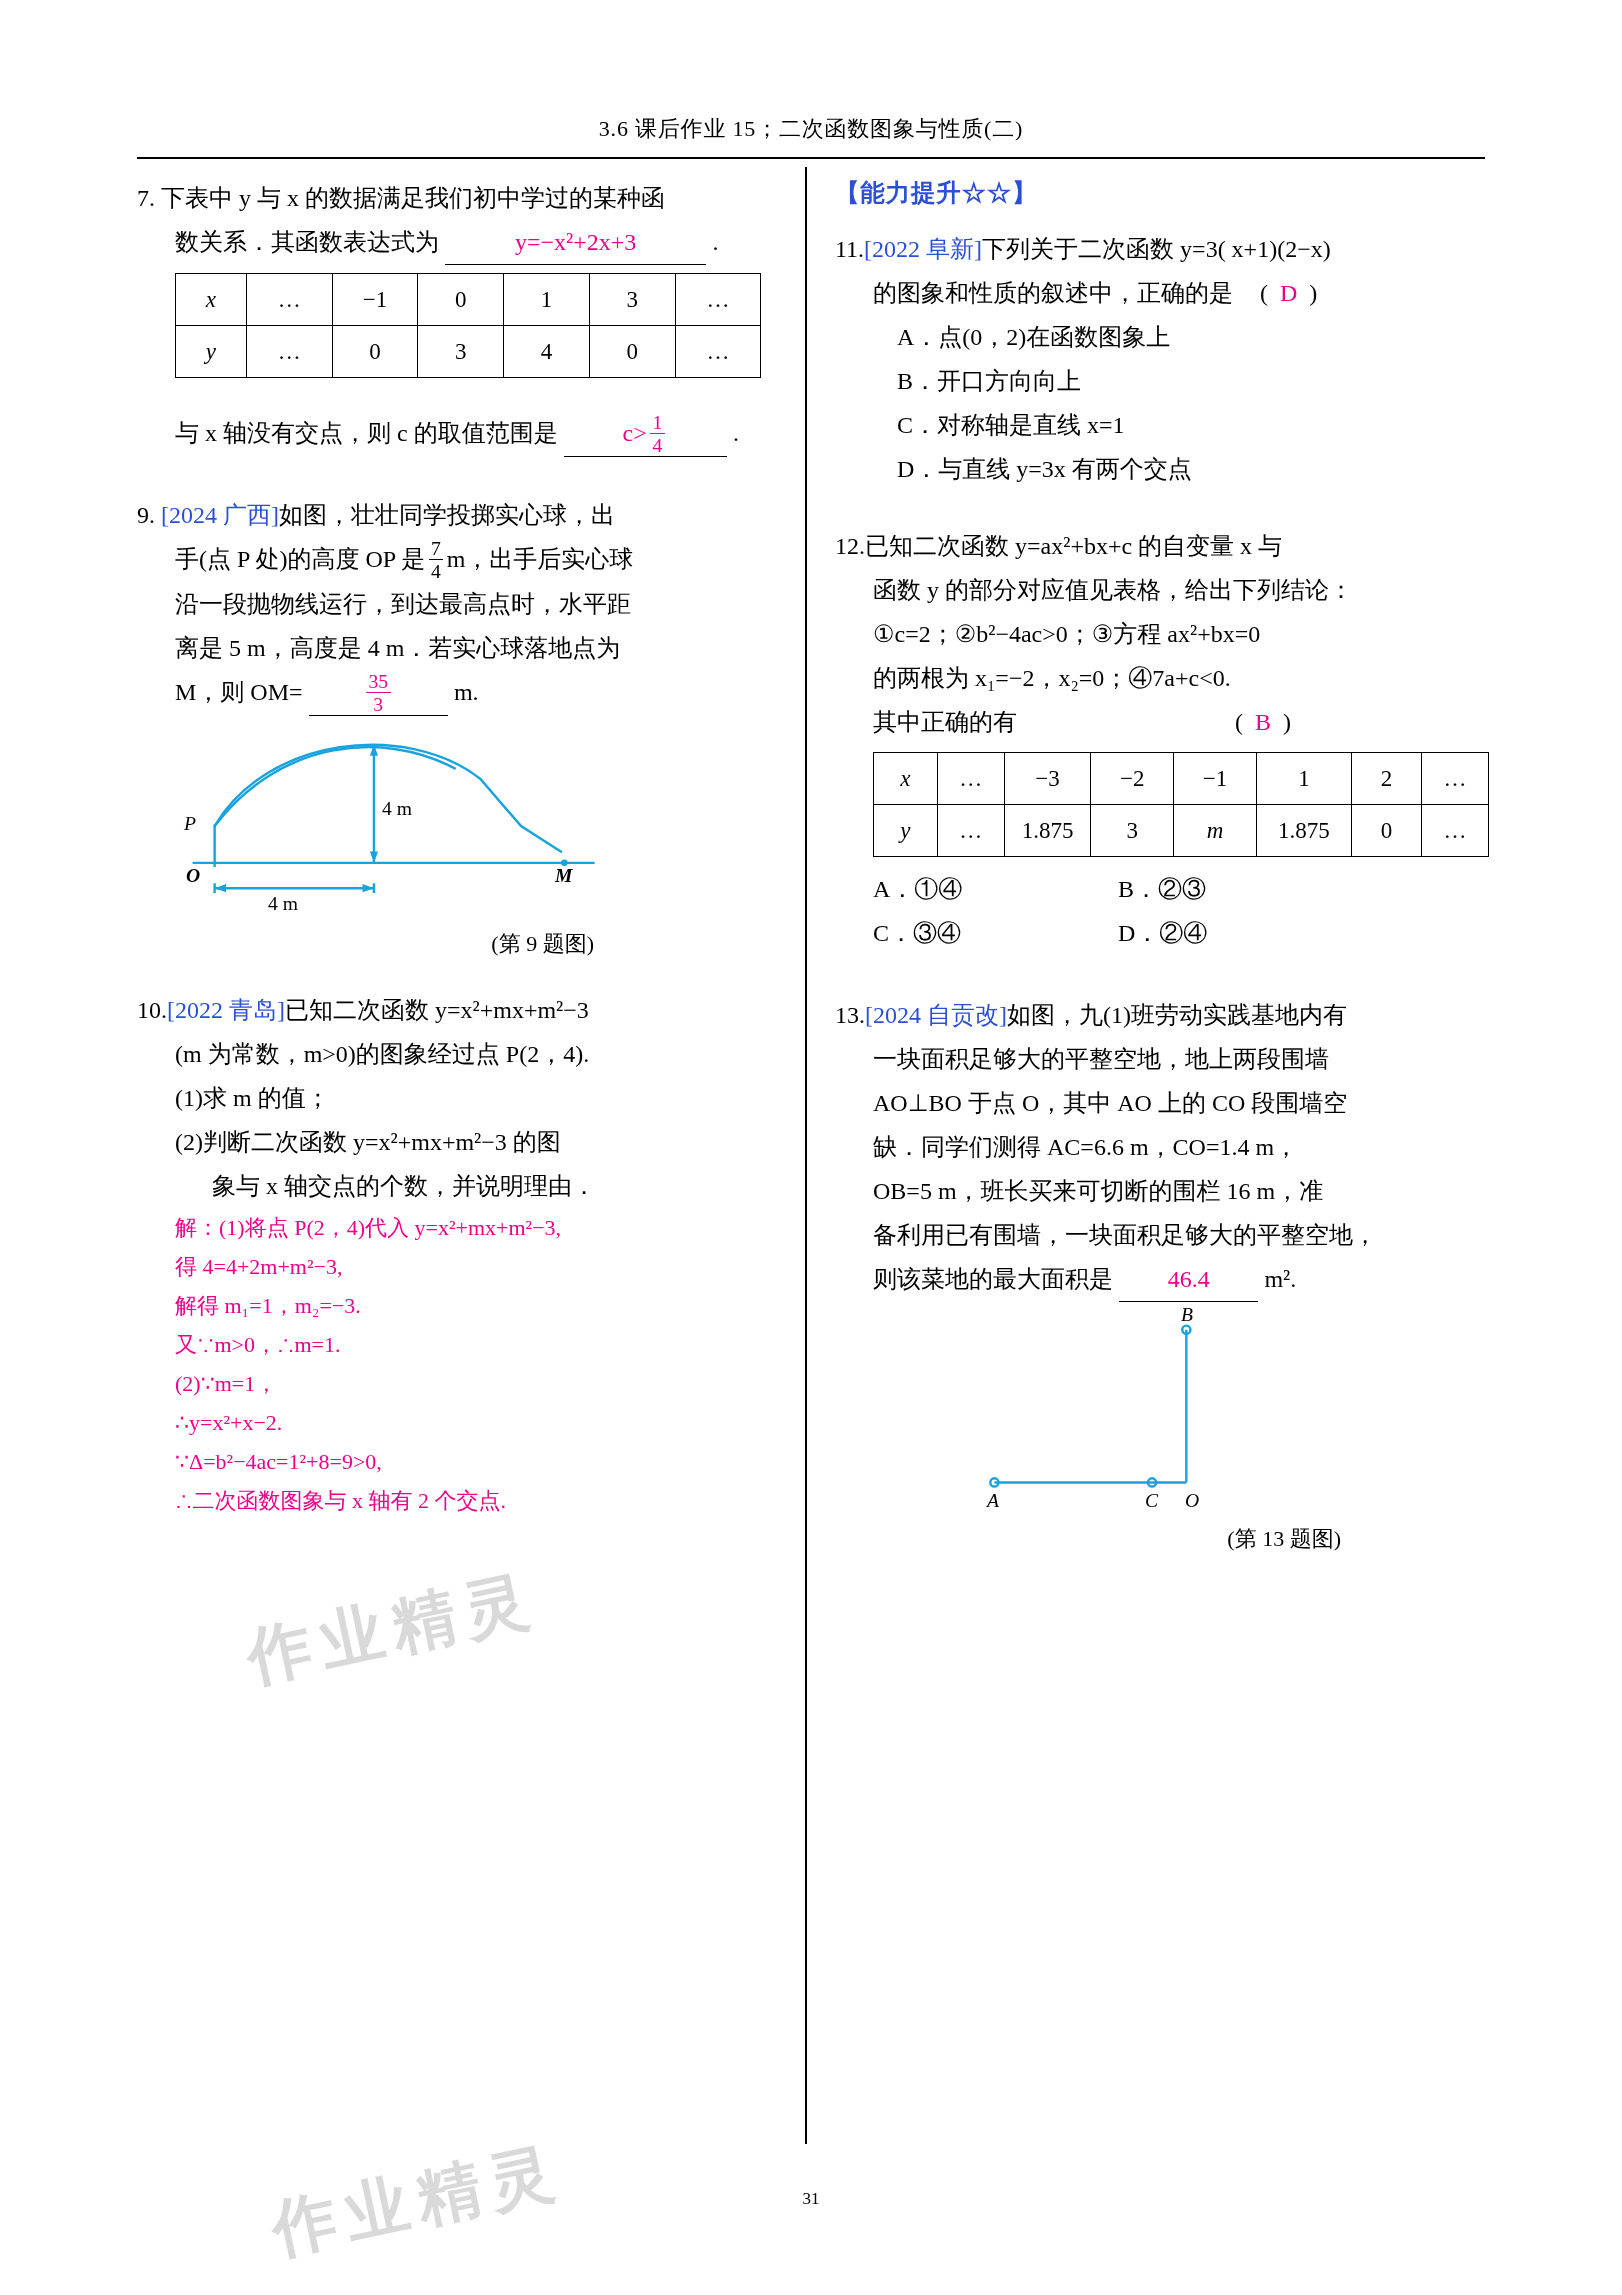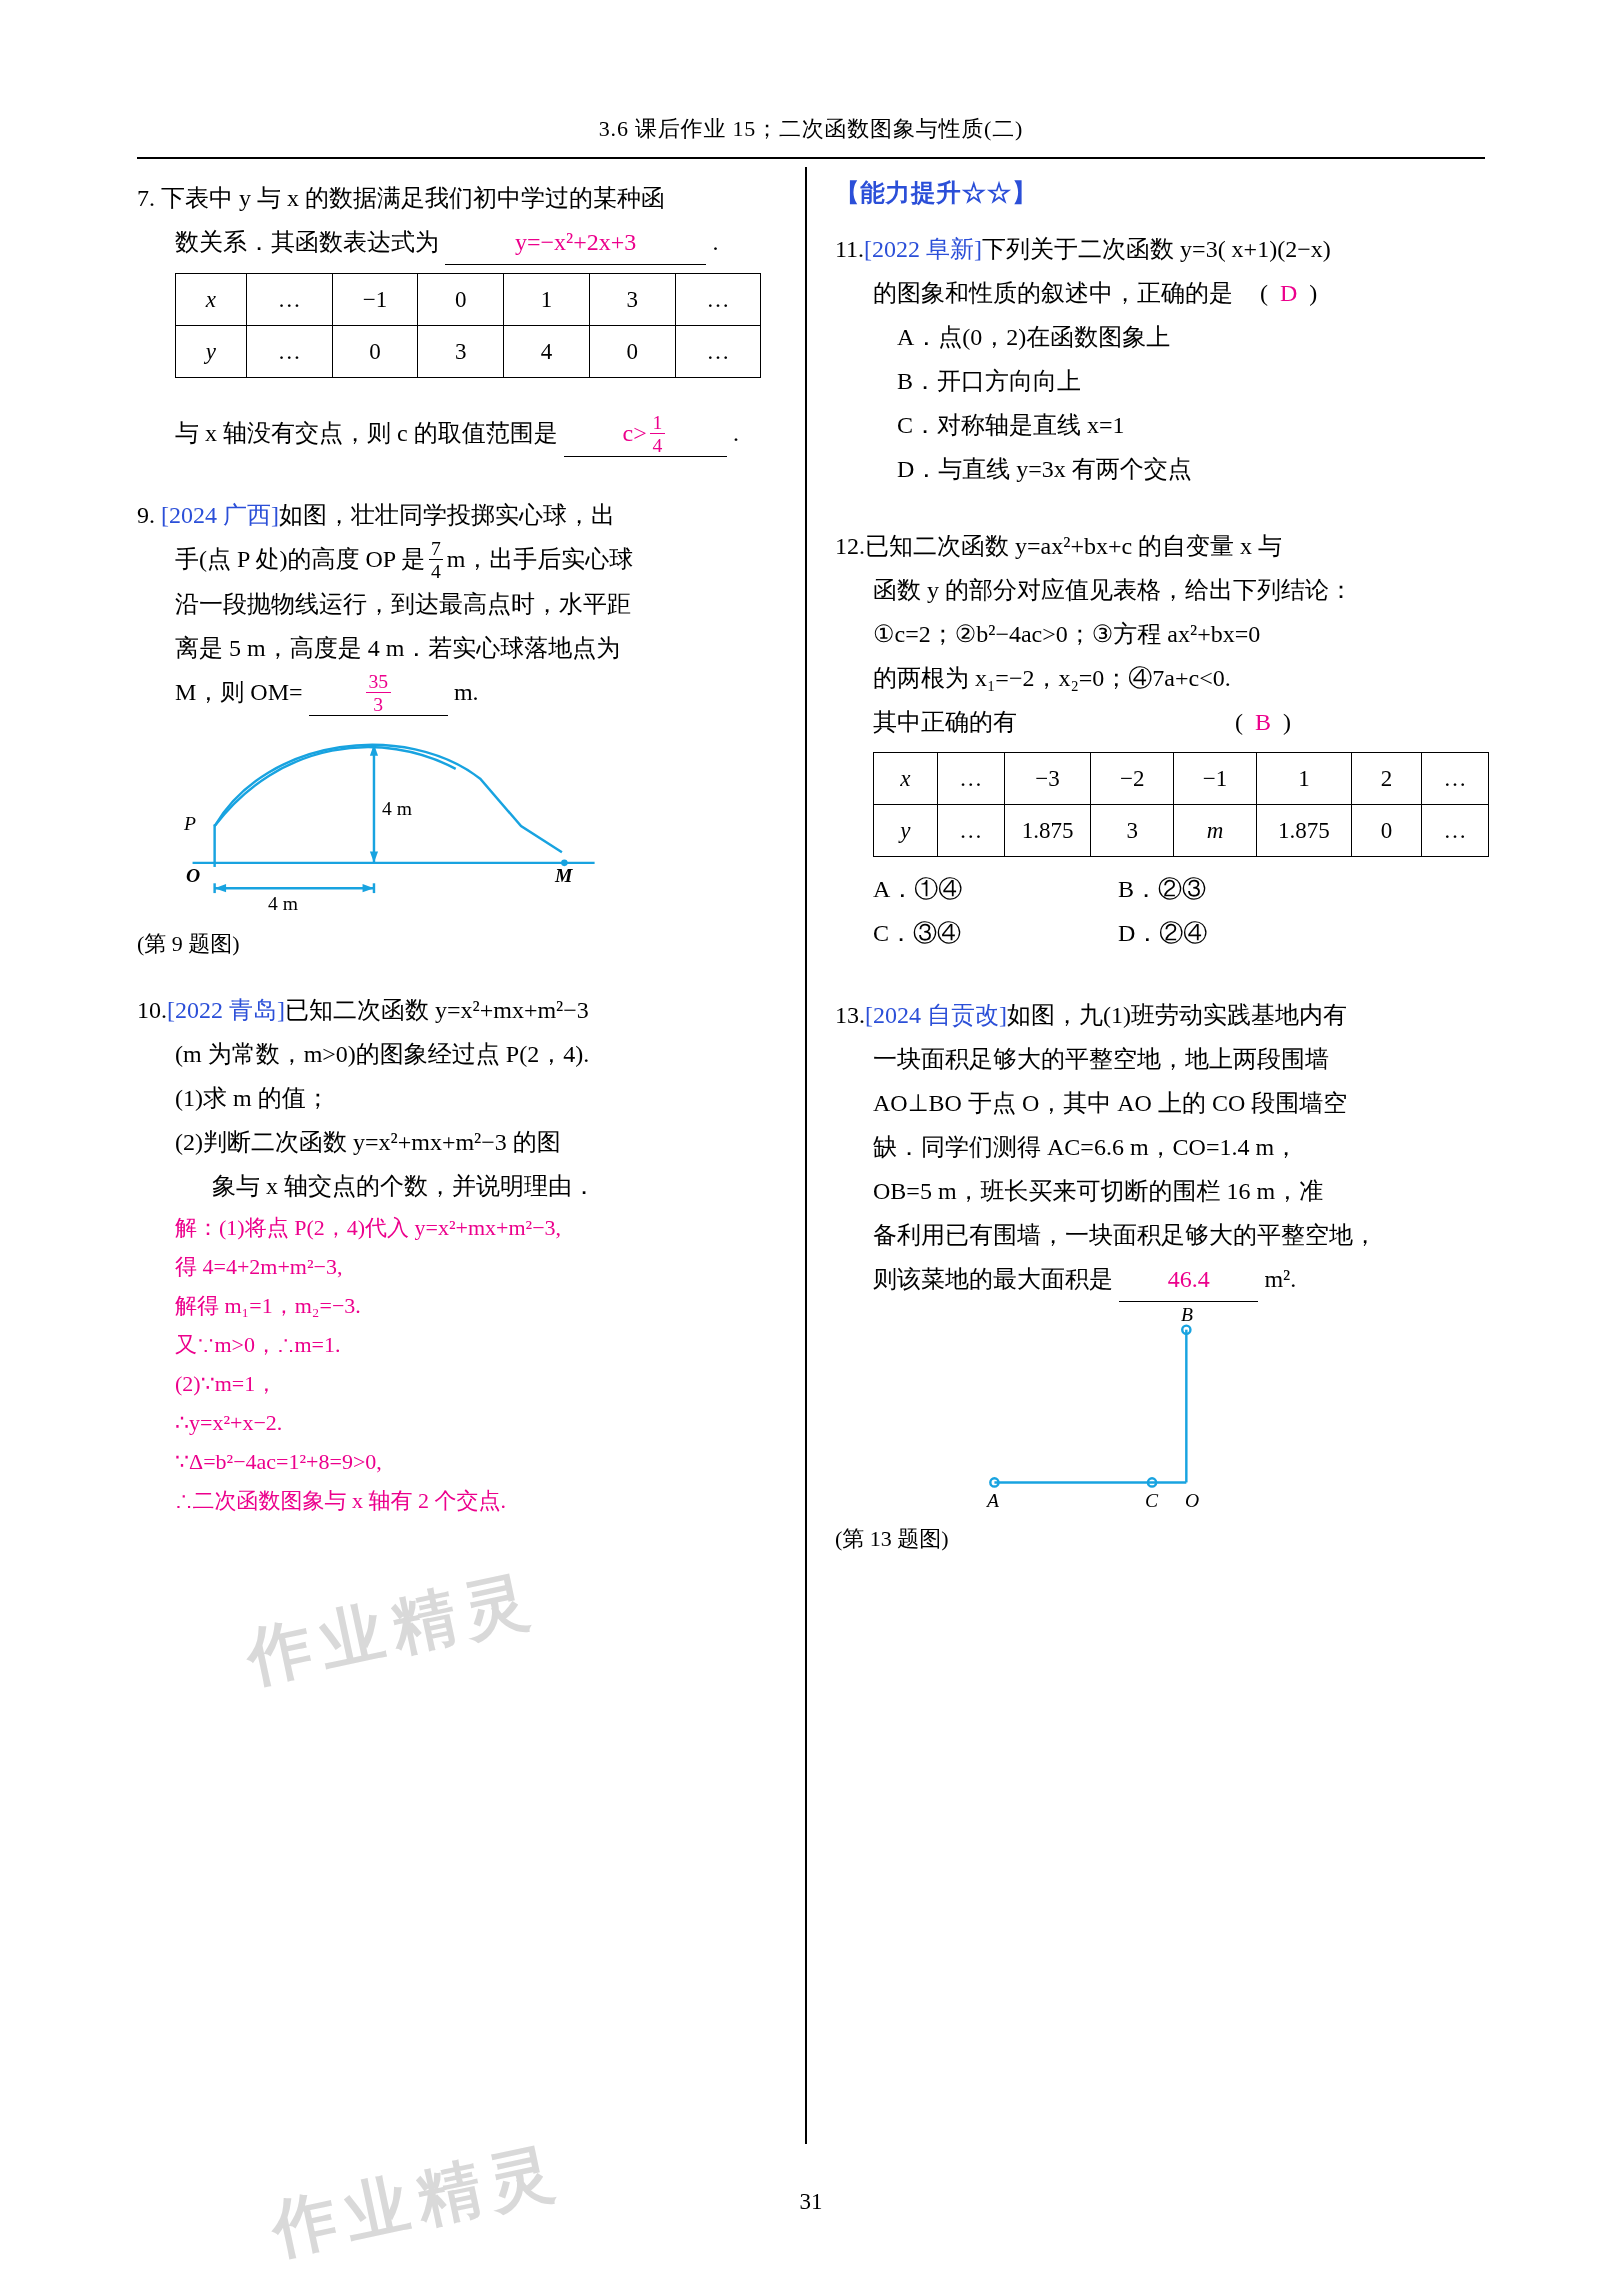--- a/index.html
+++ b/index.html
@@ -90,21 +90,21 @@
   table.data td {
     border: 1.6px solid #000;
     height: 51px;
     text-align: center;
     vertical-align: middle;
     padding: 0 4.9px;
   }
 
   
   .fig-caption {
-    text-align: left;
+    text-align: right;
     font-size: 22px;
     margin-top: 4.9px;
   }
 
   
   .sol {
     color: #ec008c;
     font-size: 22px;
     line-height: 39px;
     padding-left: 38px;
@@ -123,21 +123,21 @@
   
   .opt-row { display: flex; font-size: 24px; line-height: 44px; padding-left: 38px; }
   .opt-row > div { width: 245px; }
 
   
   .pageno {
     position: absolute;
     left: 0; top: 2189px;
     width: 1622px;
     text-align: center;
-    font-size: 23px;
+    font-size: 17px;
   }
 
   
   .wm {
     position: absolute;
     color: rgba(130,130,130,0.30);
     font-size: 64px;
     font-weight: bold;
     letter-spacing: 9.8px;
     font-family: "DejaVu Sans", sans-serif;

